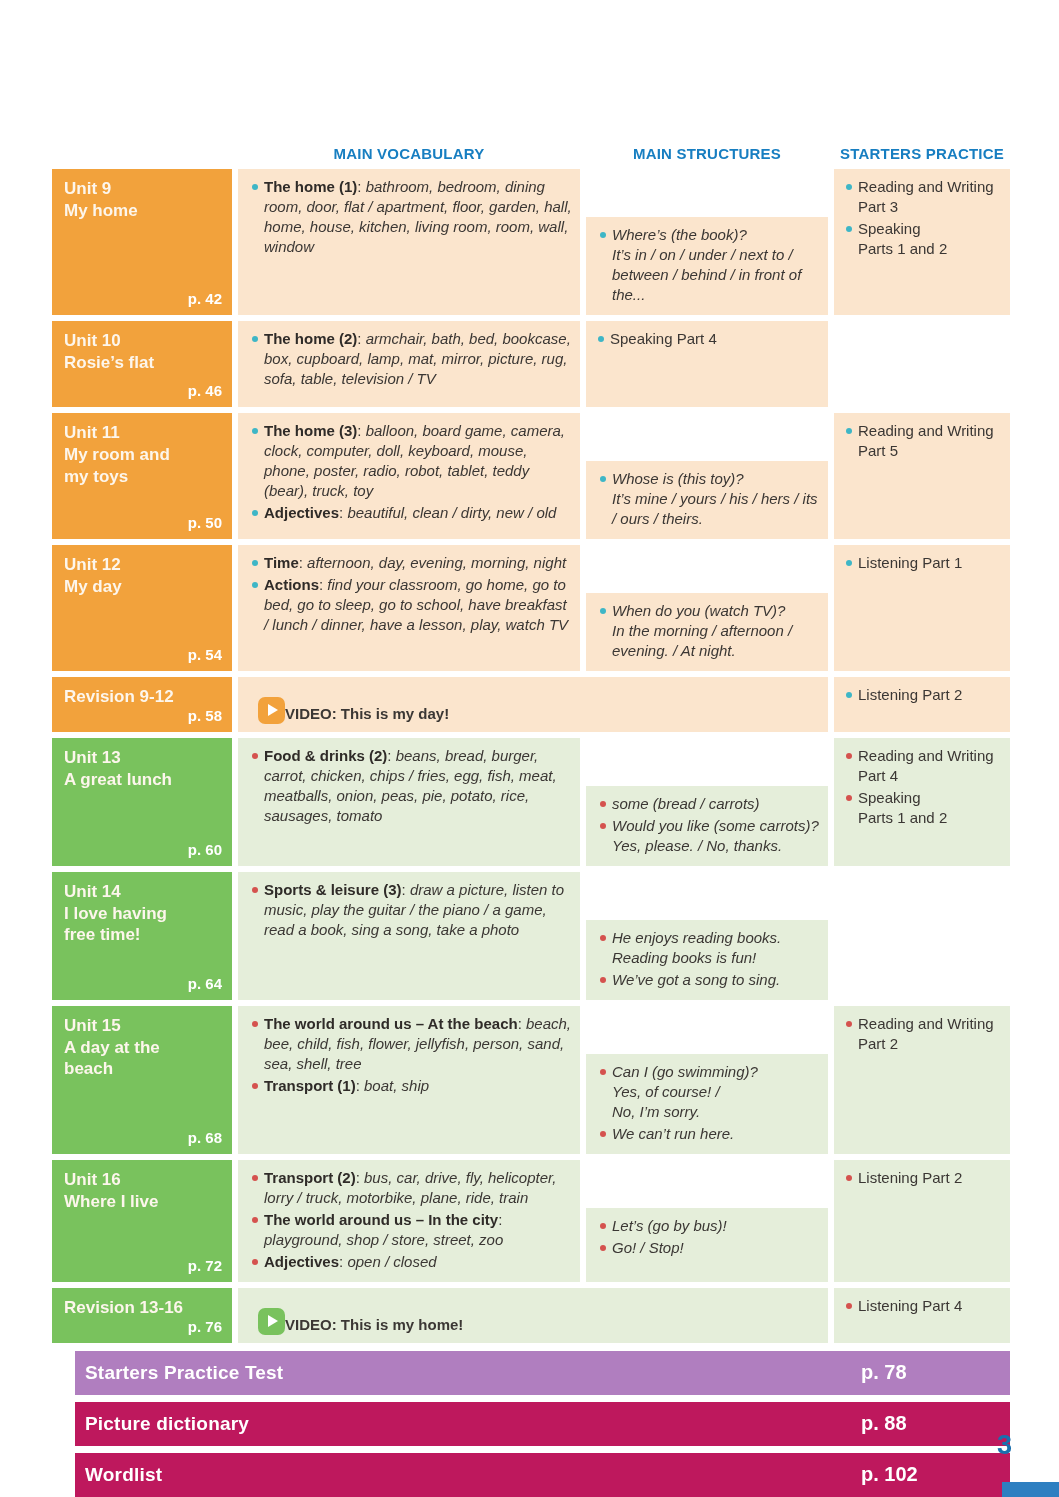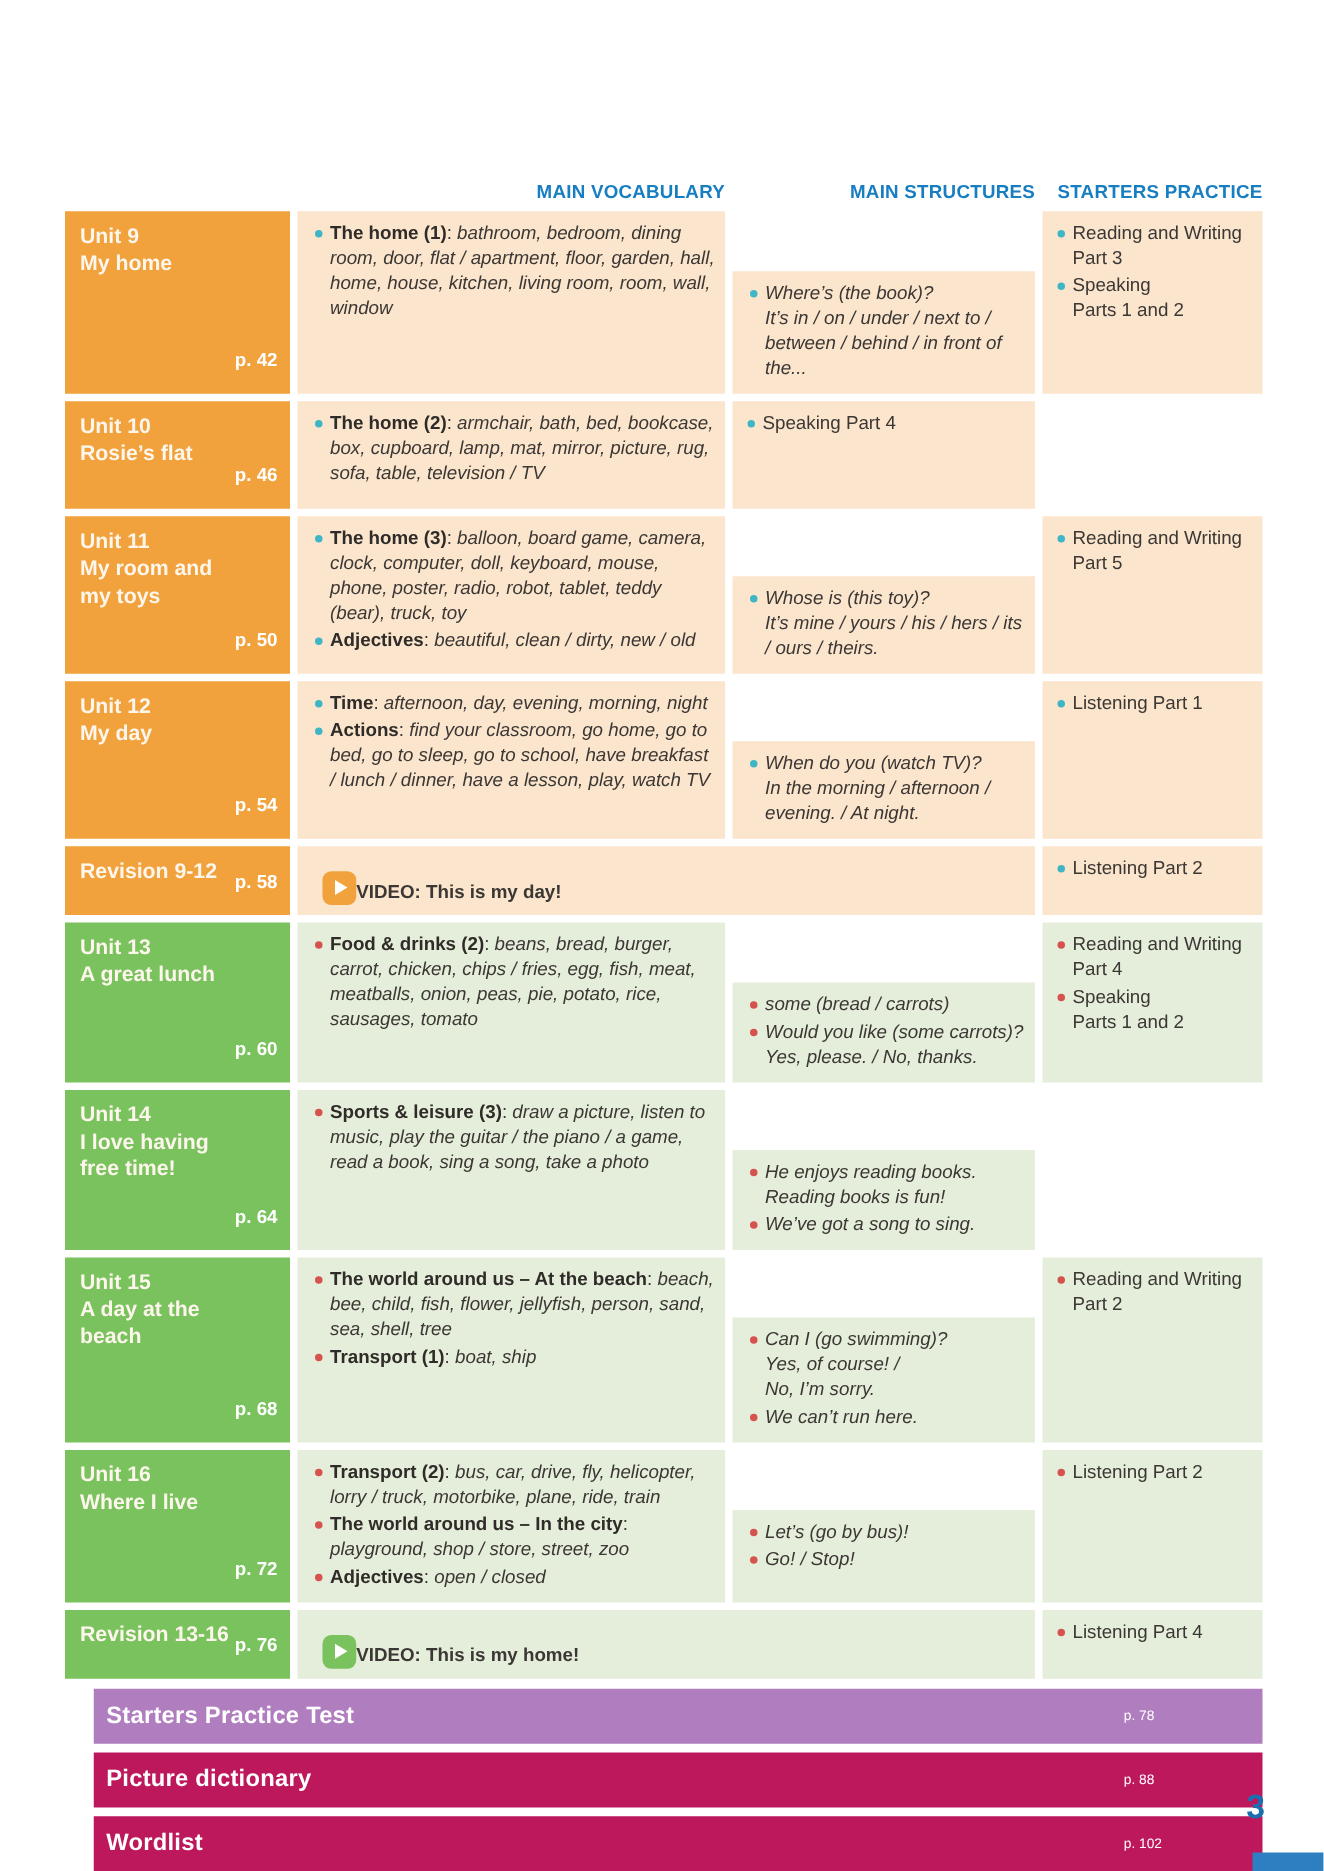--- a/index.html
+++ b/index.html
@@ -16,21 +16,21 @@
   
   .grid{
     display:grid;
     grid-template-columns:180px 342px 242px 176px;
     column-gap:6px;
   }
 
   
   .col-headers{margin-bottom:7px;}
   .col-header{
-    text-align:right;
+    text-align:center;
     font-weight:bold;
     font-size:15px;
     letter-spacing:.2px;
     color:#177ec1;
   }
 
   
   .row{margin-bottom:6px;min-height:86px;}
   .row.revision{min-height:50px;}
   .row.orange{--block:#f2a23c;--cellbg:#fbe5cd;--bullet:#3eb6c6;--badge:#f2a23c;}
@@ -44,21 +44,21 @@
     box-sizing:border-box;
   }
   .unit-title{
     font-weight:bold;
     font-size:17px;
     line-height:1.28;
     white-space:pre-line;
   }
   .unit-page{
     position:absolute;
-    right:10px;bottom:18px;
+    right:10px;bottom:8px;
     font-weight:bold;
     font-size:15px;
     color:#ffffff;
   }
 
   .cell{
     background:var(--cellbg);
     padding:8px 8px 8px 12px;
     box-sizing:border-box;
     font-size:15px;
@@ -104,21 +104,21 @@
   .bar{
     position:relative;
     height:44px;
     margin-bottom:7px;
     color:#ffffff;
     display:flex;align-items:center;margin-left:23px;
   }
   .bar.purple{background:#b07ebf;}
   .bar.blue{background:#be185d;}
   .bar-label{padding-left:10px;font-weight:bold;font-size:19px;letter-spacing:.2px;}
-  .bar-page{position:absolute;left:824px;font-weight:normal;font-size:11px;}
+  .bar-page{position:absolute;left:786px;font-weight:bold;font-size:20px;}
 
   .page-number{
     position:absolute;
     right:47px;top:1430px;
     font-weight:bold;
     font-size:27px;
     color:#1a6fae;
   }
   .corner-tab{
     position:absolute;

